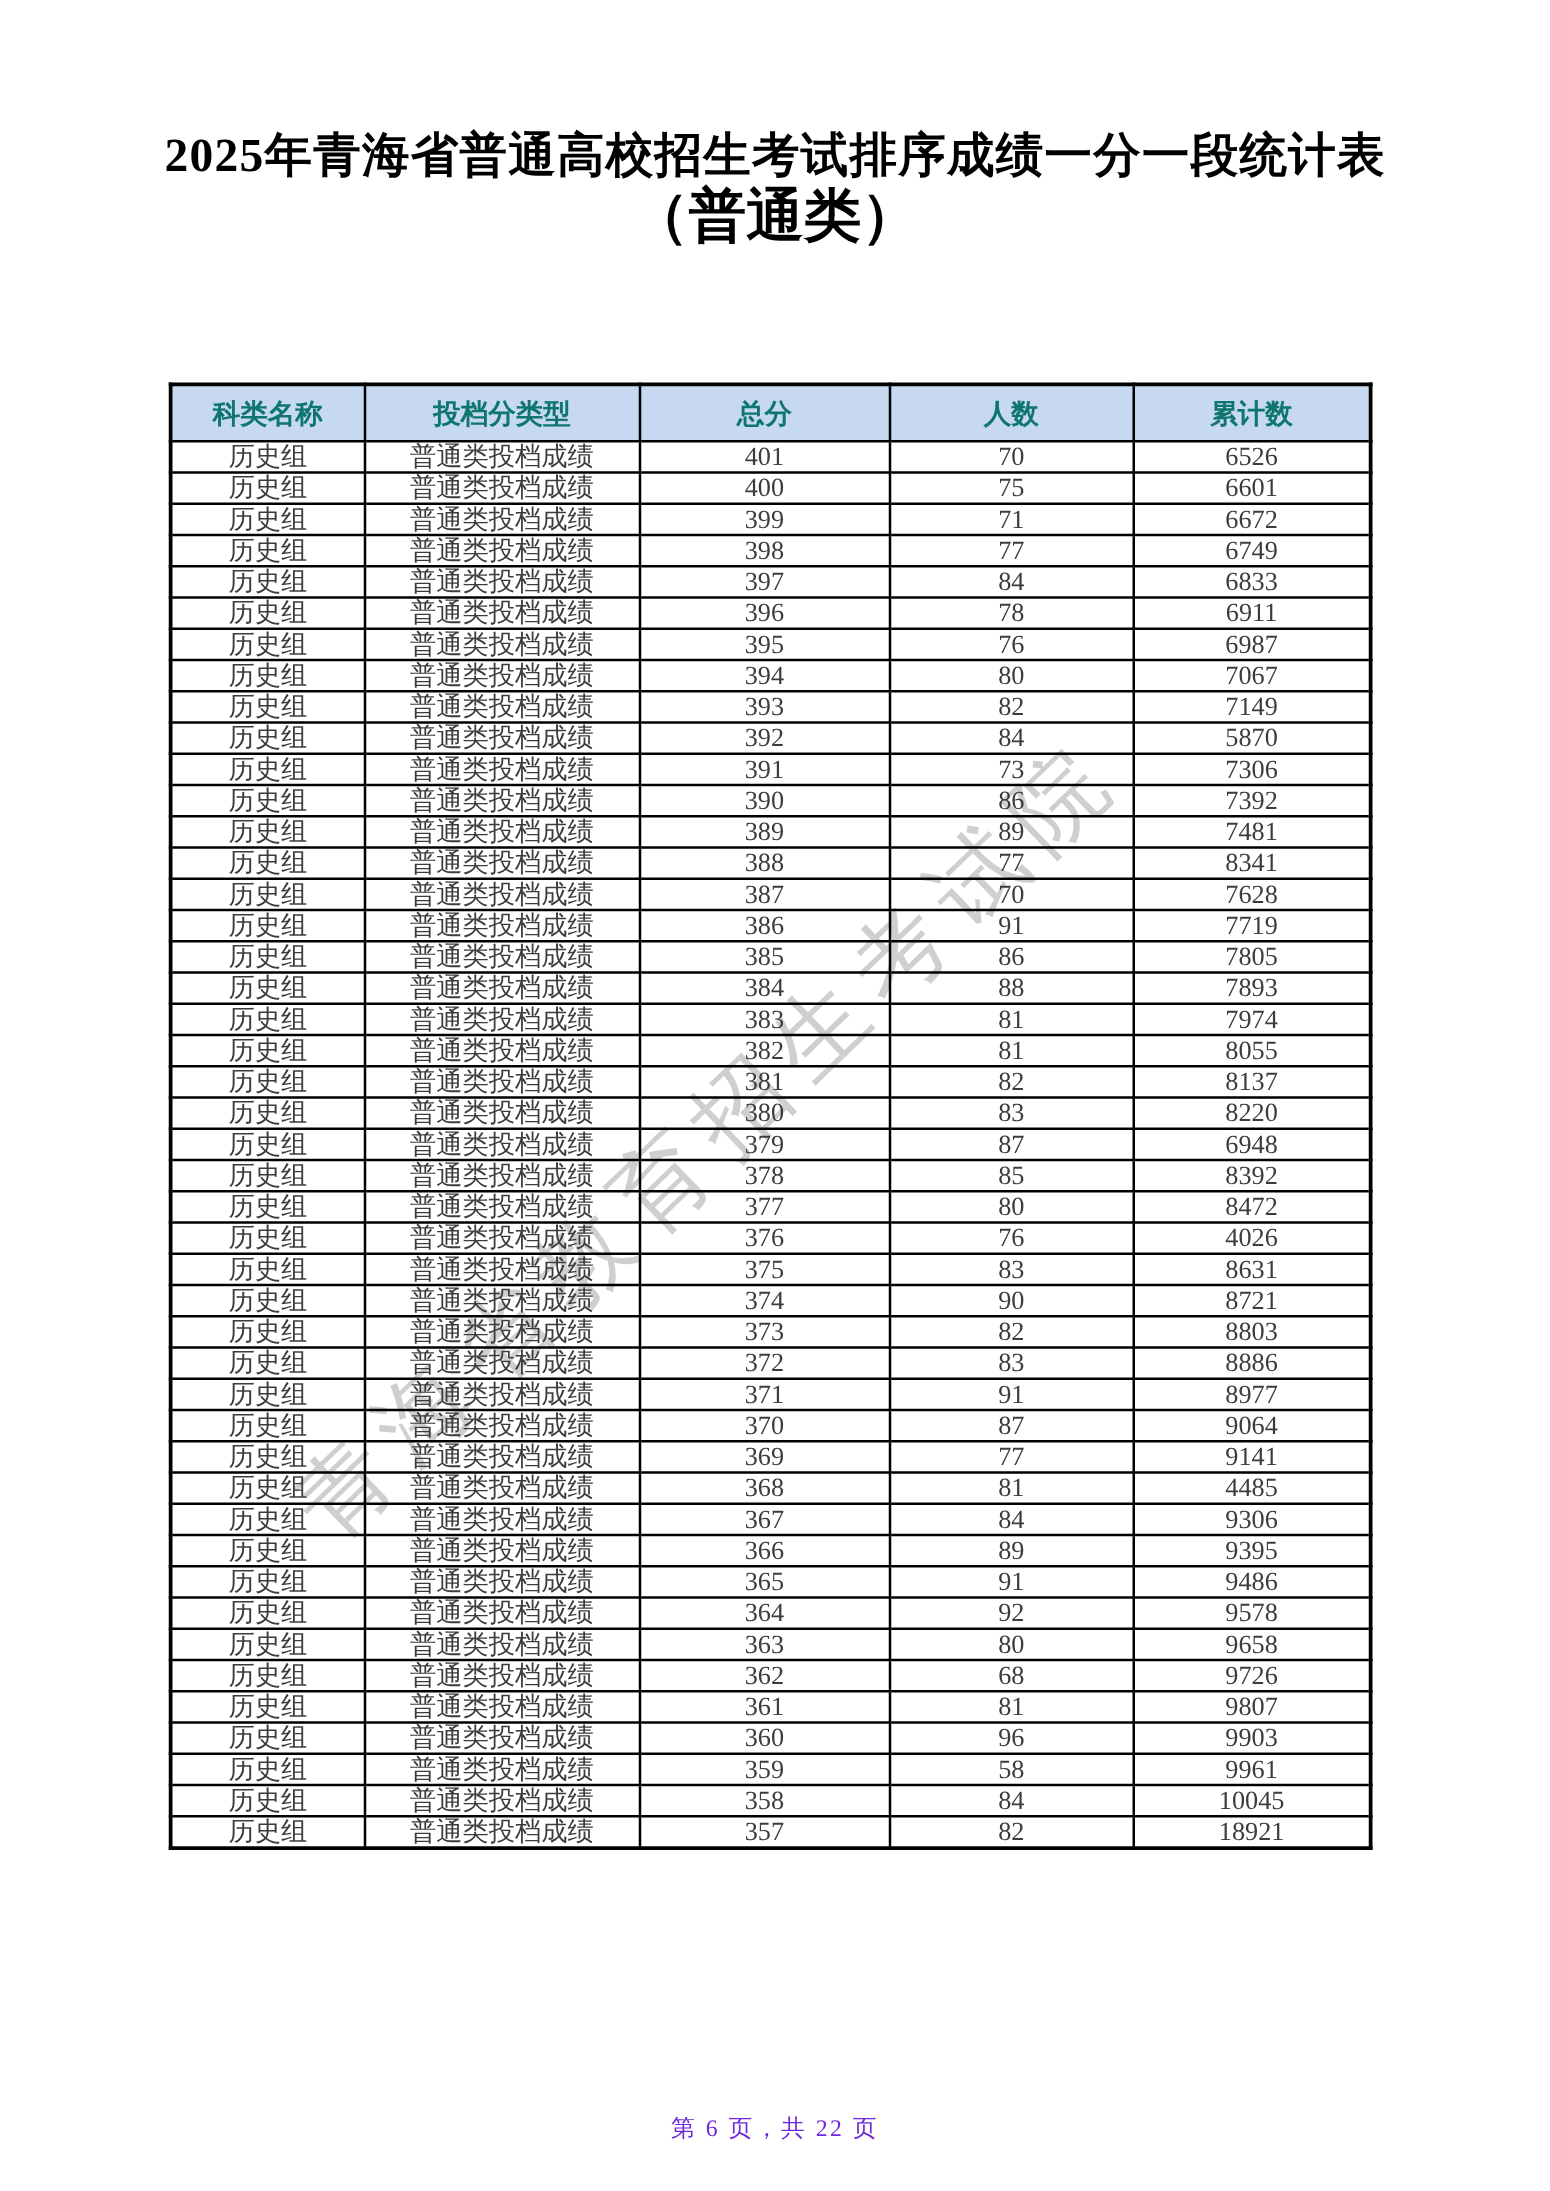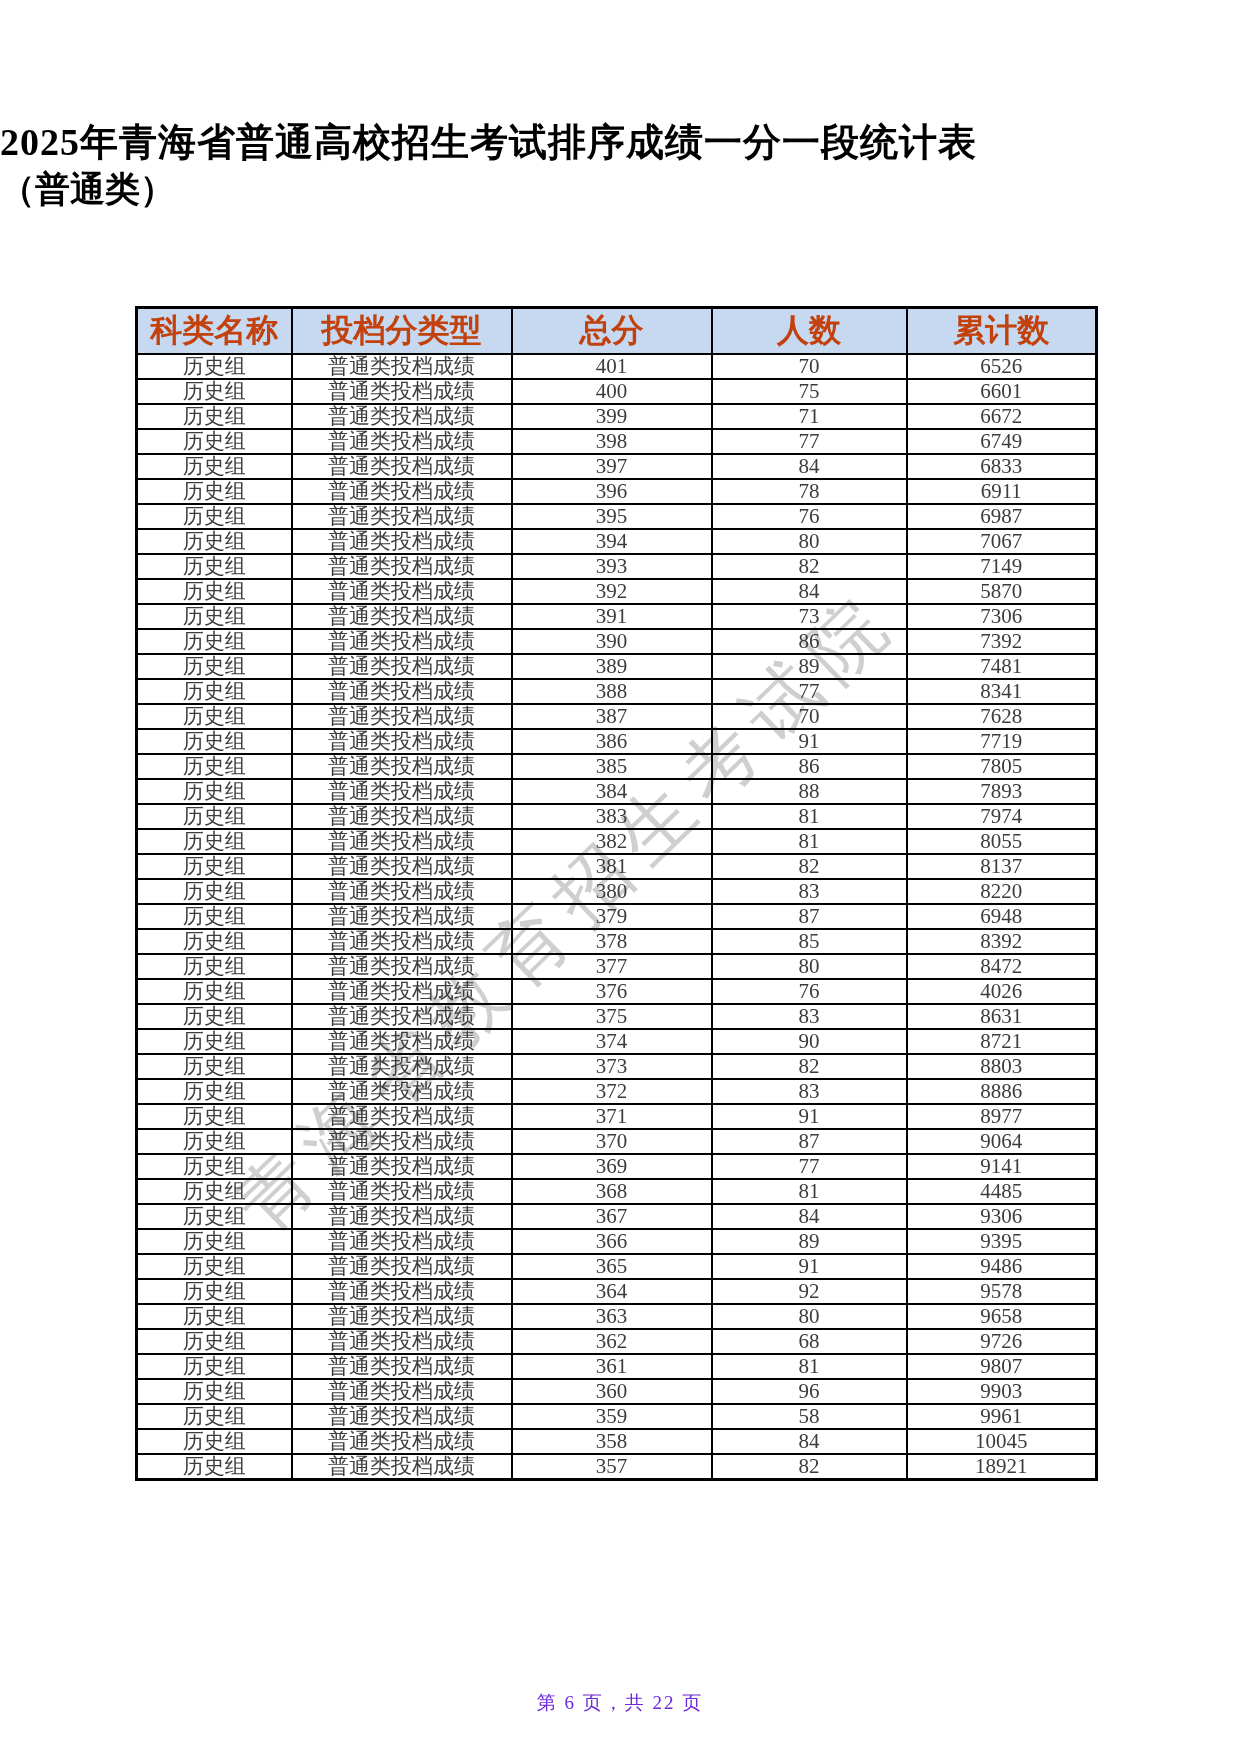--- a/index.html
+++ b/index.html
@@ -8,31 +8,31 @@
     position: relative;
     width: 1240px;
     height: 1753px;
     background: #ffffff;
     font-family: "Liberation Serif", "DejaVu Serif", serif;
     overflow: hidden;
   }
 
   .title {
     position: absolute;
-    top: 118px;
+    top: 101px;
     left: 0;
     width: 100%;
     margin: 0;
-    text-align: left;
+    text-align: center;
     color: #000000;
     font-weight: bold;
     z-index: 2;
   }
   .title-line1 { display: block; font-size: 38px; line-height: 48px; letter-spacing: 1px; }
-  .title-line2 { display: block; font-size: 35px; line-height: 48px; }
+  .title-line2 { display: block; font-size: 46px; line-height: 48px; }
 
   .note {
     position: absolute;
     top: 272px;
     left: 0;
     width: 100%;
     text-align: center;
     font-size: 20px;
     color: #111111;
     z-index: 2;
@@ -69,23 +69,23 @@
 
   .col-category   { width: 155px; }
   .col-type       { width: 220px; }
   .col-score      { width: 200px; }
   .col-count      { width: 195px; }
   .col-cumulative { width: 190px; }
 
   table.score-table th {
     height: 43px;
     background: var(--header-bg, #c6d9f1);
-    font-size: 32px;
+    font-size: 22px;
     font-weight: bold;
-    color: #c2410c;
+    color: #0f766e;
     text-align: center;
     padding: 0;
   }
   table.score-table td {
     height: 23px;
     line-height: 23px;
     font-size: 21px;
     color: #3c3c3c;
     text-align: center;
     padding: 0;

